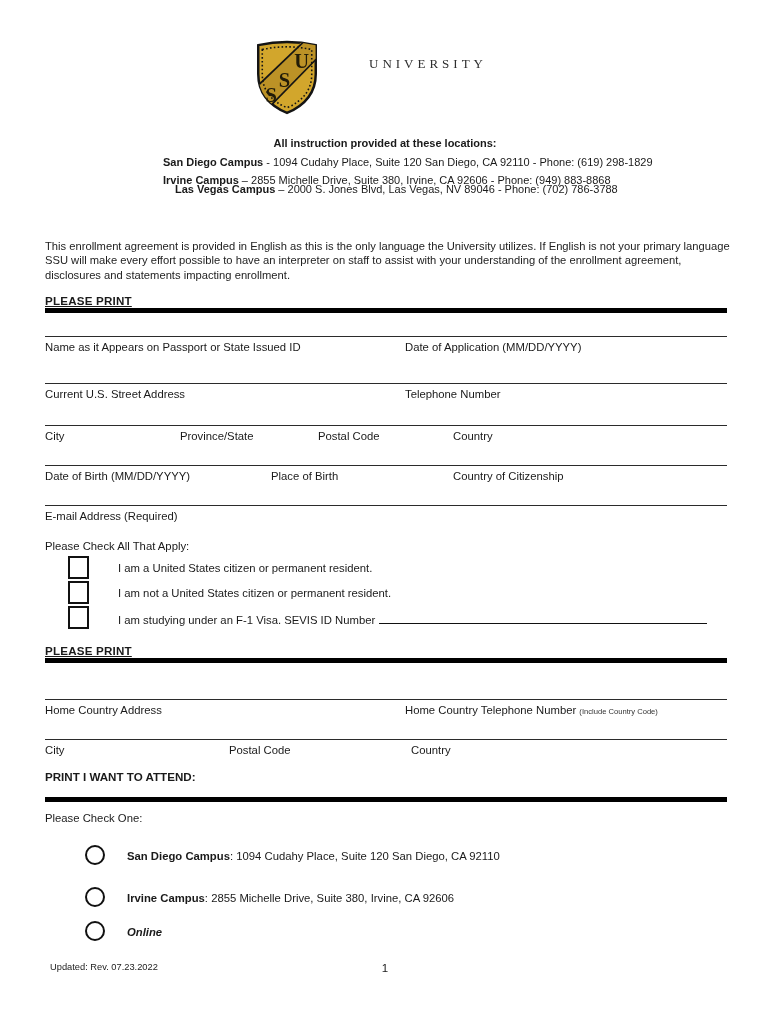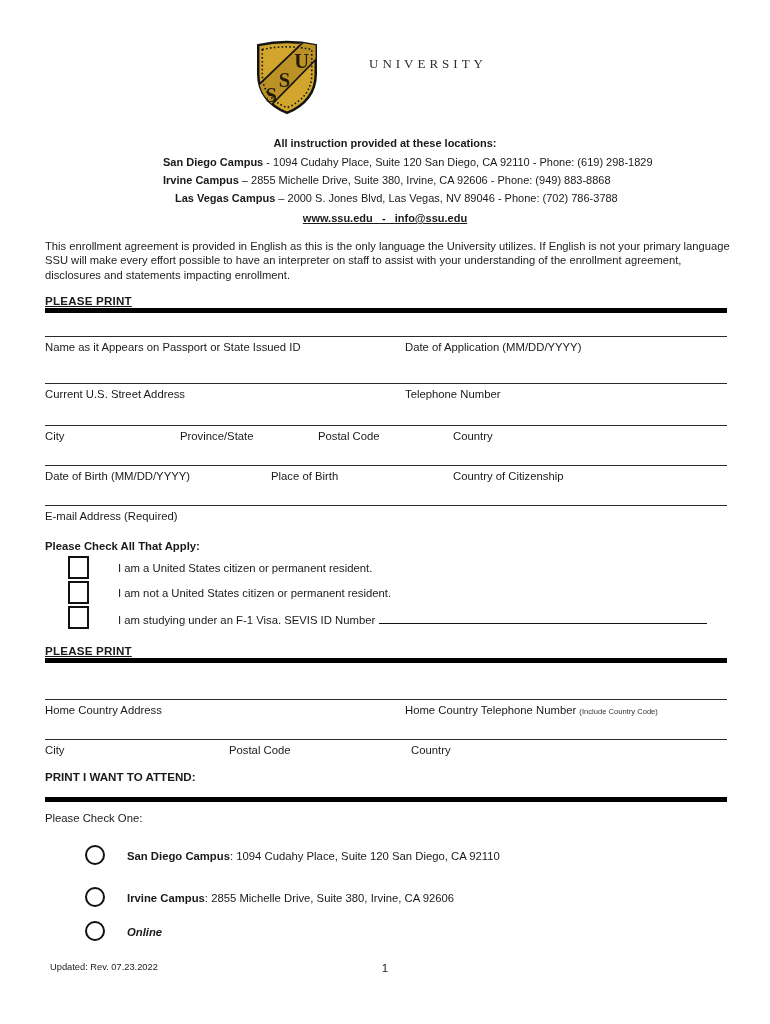--- a/index.html
+++ b/index.html
@@ -59,27 +59,24 @@
   </div>
 
   <div class="centered bold" style="top:137px; font-size:11px;">All instruction provided at these locations:</div>
 
   <div class="loc-line" style="top:156px;">
     <span class="bold">San Diego Campus</span><span> - 1094 Cudahy Place, Suite 120 San Diego, CA 92110 - Phone: (619) 298-1829</span>
   </div>
   <div class="loc-line" style="top:174px;">
     <span class="bold">Irvine Campus</span><span> – 2855 Michelle Drive, Suite 380, Irvine, CA 92606 - Phone: (949) 883-8868</span>
   </div>
-  <div class="loc-line" style="top:192px;padding-left:12px;">
+  <div class="loc-line" style="top:183px;padding-left:12px;">
     <span class="bold">Las Vegas Campus</span><span> – 2000 S. Jones Blvd, Las Vegas, NV 89046 - Phone: (702) 786-3788</span>
   </div>
 
-  <div class="centered" style="top:208px;">
-    <span class="site-link">www.ssu.edu   -   info@ssu.edu</span>
-  </div>
 
   <div class="para" style="top:239px;">This enrollment agreement is provided in English as this is the only language the University utilizes. If English is not your primary language SSU will make every effort possible to have an interpreter on staff to assist with your understanding of the enrollment agreement, disclosures and statements impacting enrollment.</div>
 
   <div class="heading" style="top:294px;">PLEASE PRINT</div>
   <div class="bar" style="top:308px;"></div>
 
   <div class="rule" style="top:336px;"></div>
   <div class="lbl abs" style="left:45px; top:341px;">Name as it Appears on Passport or State Issued ID</div>
   <div class="lbl abs" style="left:405px; top:341px;">Date of Application (MM/DD/YYYY)</div>
 
@@ -94,21 +91,21 @@
   <div class="lbl abs" style="left:453px; top:430px;">Country</div>
 
   <div class="rule" style="top:465px;"></div>
   <div class="lbl abs" style="left:45px; top:470px;">Date of Birth (MM/DD/YYYY)</div>
   <div class="lbl abs" style="left:271px; top:470px;">Place of Birth</div>
   <div class="lbl abs" style="left:453px; top:470px;">Country of Citizenship</div>
 
   <div class="rule" style="top:505px;"></div>
   <div class="lbl abs" style="left:45px; top:510px;">E-mail Address (Required)</div>
 
-  <div class="lbl abs" style="left:45px; top:540px;font-weight:bold;">Please Check All That Apply:</div>
+  <div class="lbl abs" style="left:45px; top:540px;">Please Check All That Apply:</div>
 
   <div class="checkbox" style="top:556px;"></div>
   <div class="checkbox" style="top:581px;"></div>
   <div class="checkbox" style="top:606px;"></div>
 
   <div class="opt-lbl" style="top:562px;">I am a United States citizen or permanent resident.</div>
   <div class="opt-lbl" style="top:587px;">I am not a United States citizen or permanent resident.</div>
   <div class="opt-lbl" style="top:612px;">
     <span>I am studying under an F-1 Visa. SEVIS ID Number</span><span class="blank-line"></span>
   </div>

